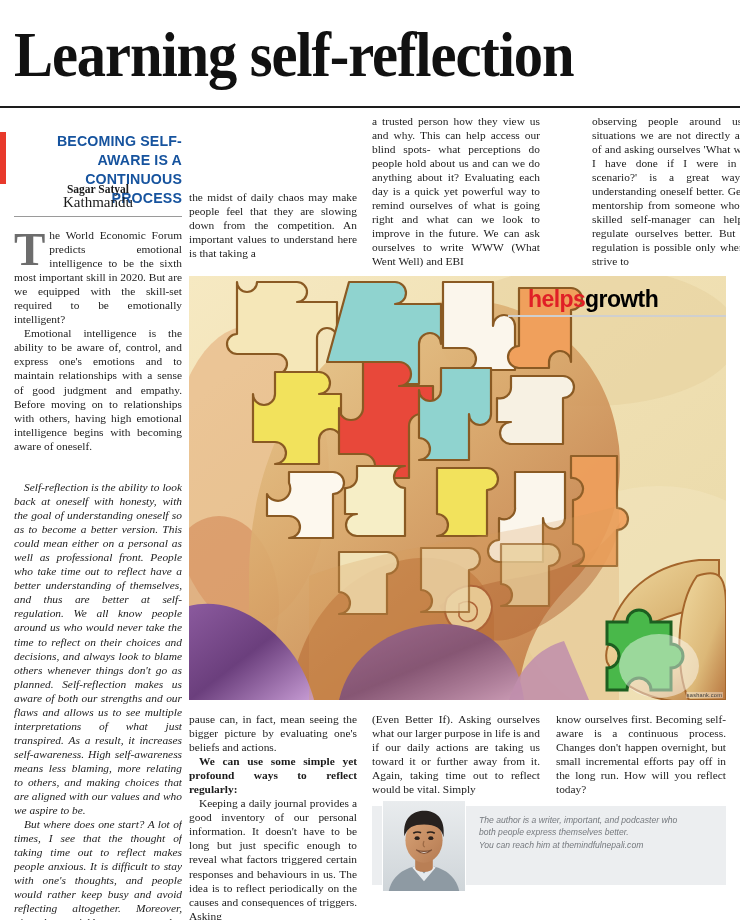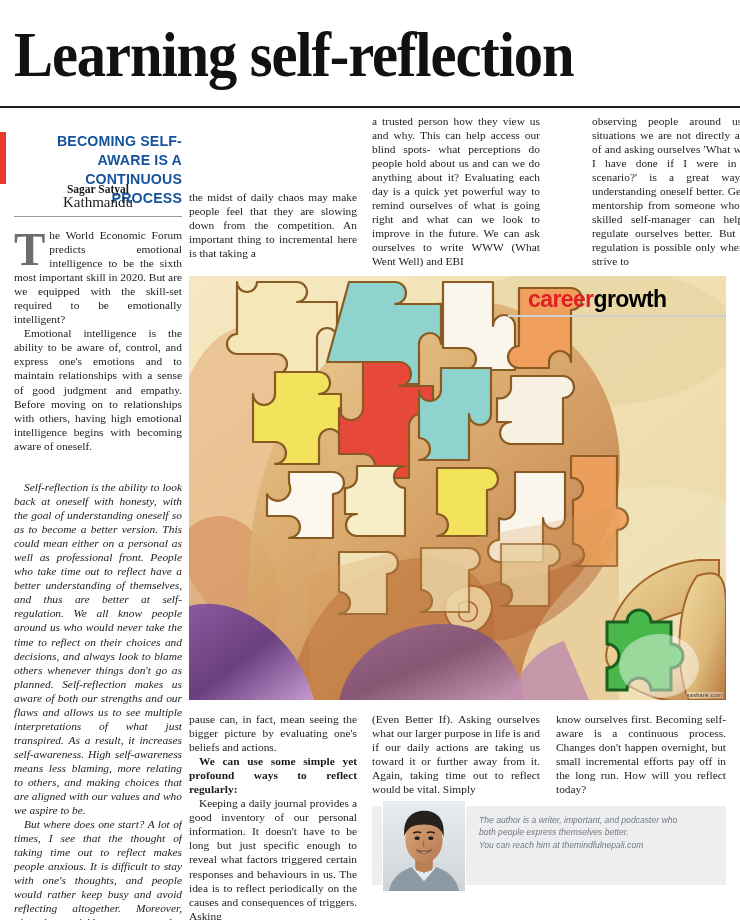--- a/index.html
+++ b/index.html
@@ -214,21 +214,21 @@
       <span class="dropcap">T</span><span>he World Economic Forum predicts emotional intelligence to be the sixth most important skill in 2020. But are we equipped with the skill-set required to be emotionally intelligent?</span>
     </p>
     <p><span>Emotional intelligence is the ability to be aware of, control, and express one's emotions and to maintain relationships with a sense of good judgment and empathy. Before moving on to relationships with others, having high emotional intelligence begins with becoming aware of oneself.</span></p>
   </div>
   <div class="col" id="col1b">
     <p><span>Self-reflection is the ability to look back at oneself with honesty, with the goal of understanding oneself so as to become a better version. This could mean either on a personal as well as professional front. People who take time out to reflect have a better understanding of themselves, and thus are better at self-regulation. We all know people around us who would never take the time to reflect on their choices and decisions, and always look to blame others whenever things don't go as planned. Self-reflection makes us aware of both our strengths and our flaws and allows us to see multiple interpretations of what just transpired. As a result, it increases self-awareness. High self-awareness means less blaming, more relating to others, and making choices that are aligned with our values and who we aspire to be.</span></p>
     <p><span>But where does one start? A lot of times, I see that the thought of taking time out to reflect makes people anxious. It is difficult to stay with one's thoughts, and people would rather keep busy and avoid reflecting altogether. Moreover, given how quickly we want results, taking a pause in</span></p>
   </div>
 
   <div class="col" id="col2a">
-    <p class="noindent"><span>the midst of daily chaos may make people feel that they are slowing down from the competition. An important thing to incremental here is that taking a</span></p>
+    <p class="noindent"><span>the midst of daily chaos may make people feel that they are slowing down from the competition. An important values to understand here is that taking a</span></p>
   </div>
   <div class="col" id="col2b">
     <p class="noindent"><span>pause can, in fact, mean seeing the bigger picture by evaluating one's beliefs and actions.</span></p>
     <p class="bold"><span>We can use some simple yet profound ways to reflect regularly:</span></p>
     <p><span>Keeping a daily journal provides a good inventory of our personal information. It doesn't have to be long but just specific enough to reveal what factors triggered certain responses and behaviours in us. The idea is to reflect periodically on the causes and consequences of triggers. Asking</span></p>
   </div>
 
   <div class="col" id="col3a">
     <p class="noindent"><span>a trusted person how they view us and why. This can help access our blind spots- what perceptions do people hold about us and can we do anything about it? Evaluating each day is a quick yet powerful way to remind ourselves of what is going right and what can we look to improve in the future. We can ask ourselves to write WWW (What Went Well) and EBI</span></p>
   </div>
@@ -325,21 +325,21 @@
 
         <path d="M418,352 h20 a12,12 0 0 1 24,0 h20 v22 a12,12 0 0 1 0,24 v22 h-20 a12,12 0 0 0 -24,0 h-20 v-22 a12,12 0 0 0 0,-24 z" transform="translate(0,-6)" fill="#49b84a" stroke="#1d5f20" stroke-width="3"></path>
 
         <ellipse cx="470" cy="390" rx="40" ry="32" fill="#ffffff" opacity="0.45"></ellipse>
       </g>
     </svg>
     <div id="photo-credit">sashank.com</div>
   </div>
 
   <div id="cg-logo">
-    <span class="career">career</span><span class="growth">growth</span>
+    <span class="career">helps</span><span class="growth">growth</span>
   </div>
   <div id="cg-underline"></div>
 
   <div id="bio-box"></div>
   <div id="bio-photo">
     <svg viewBox="0 0 84 92" preserveAspectRatio="xMidYMid slice">
       <defs>
         <linearGradient id="bgp" x1="0" y1="0" x2="0" y2="1">
           <stop offset="0%" stop-color="#e9ecee"></stop>
           <stop offset="100%" stop-color="#cfd5d9"></stop>

